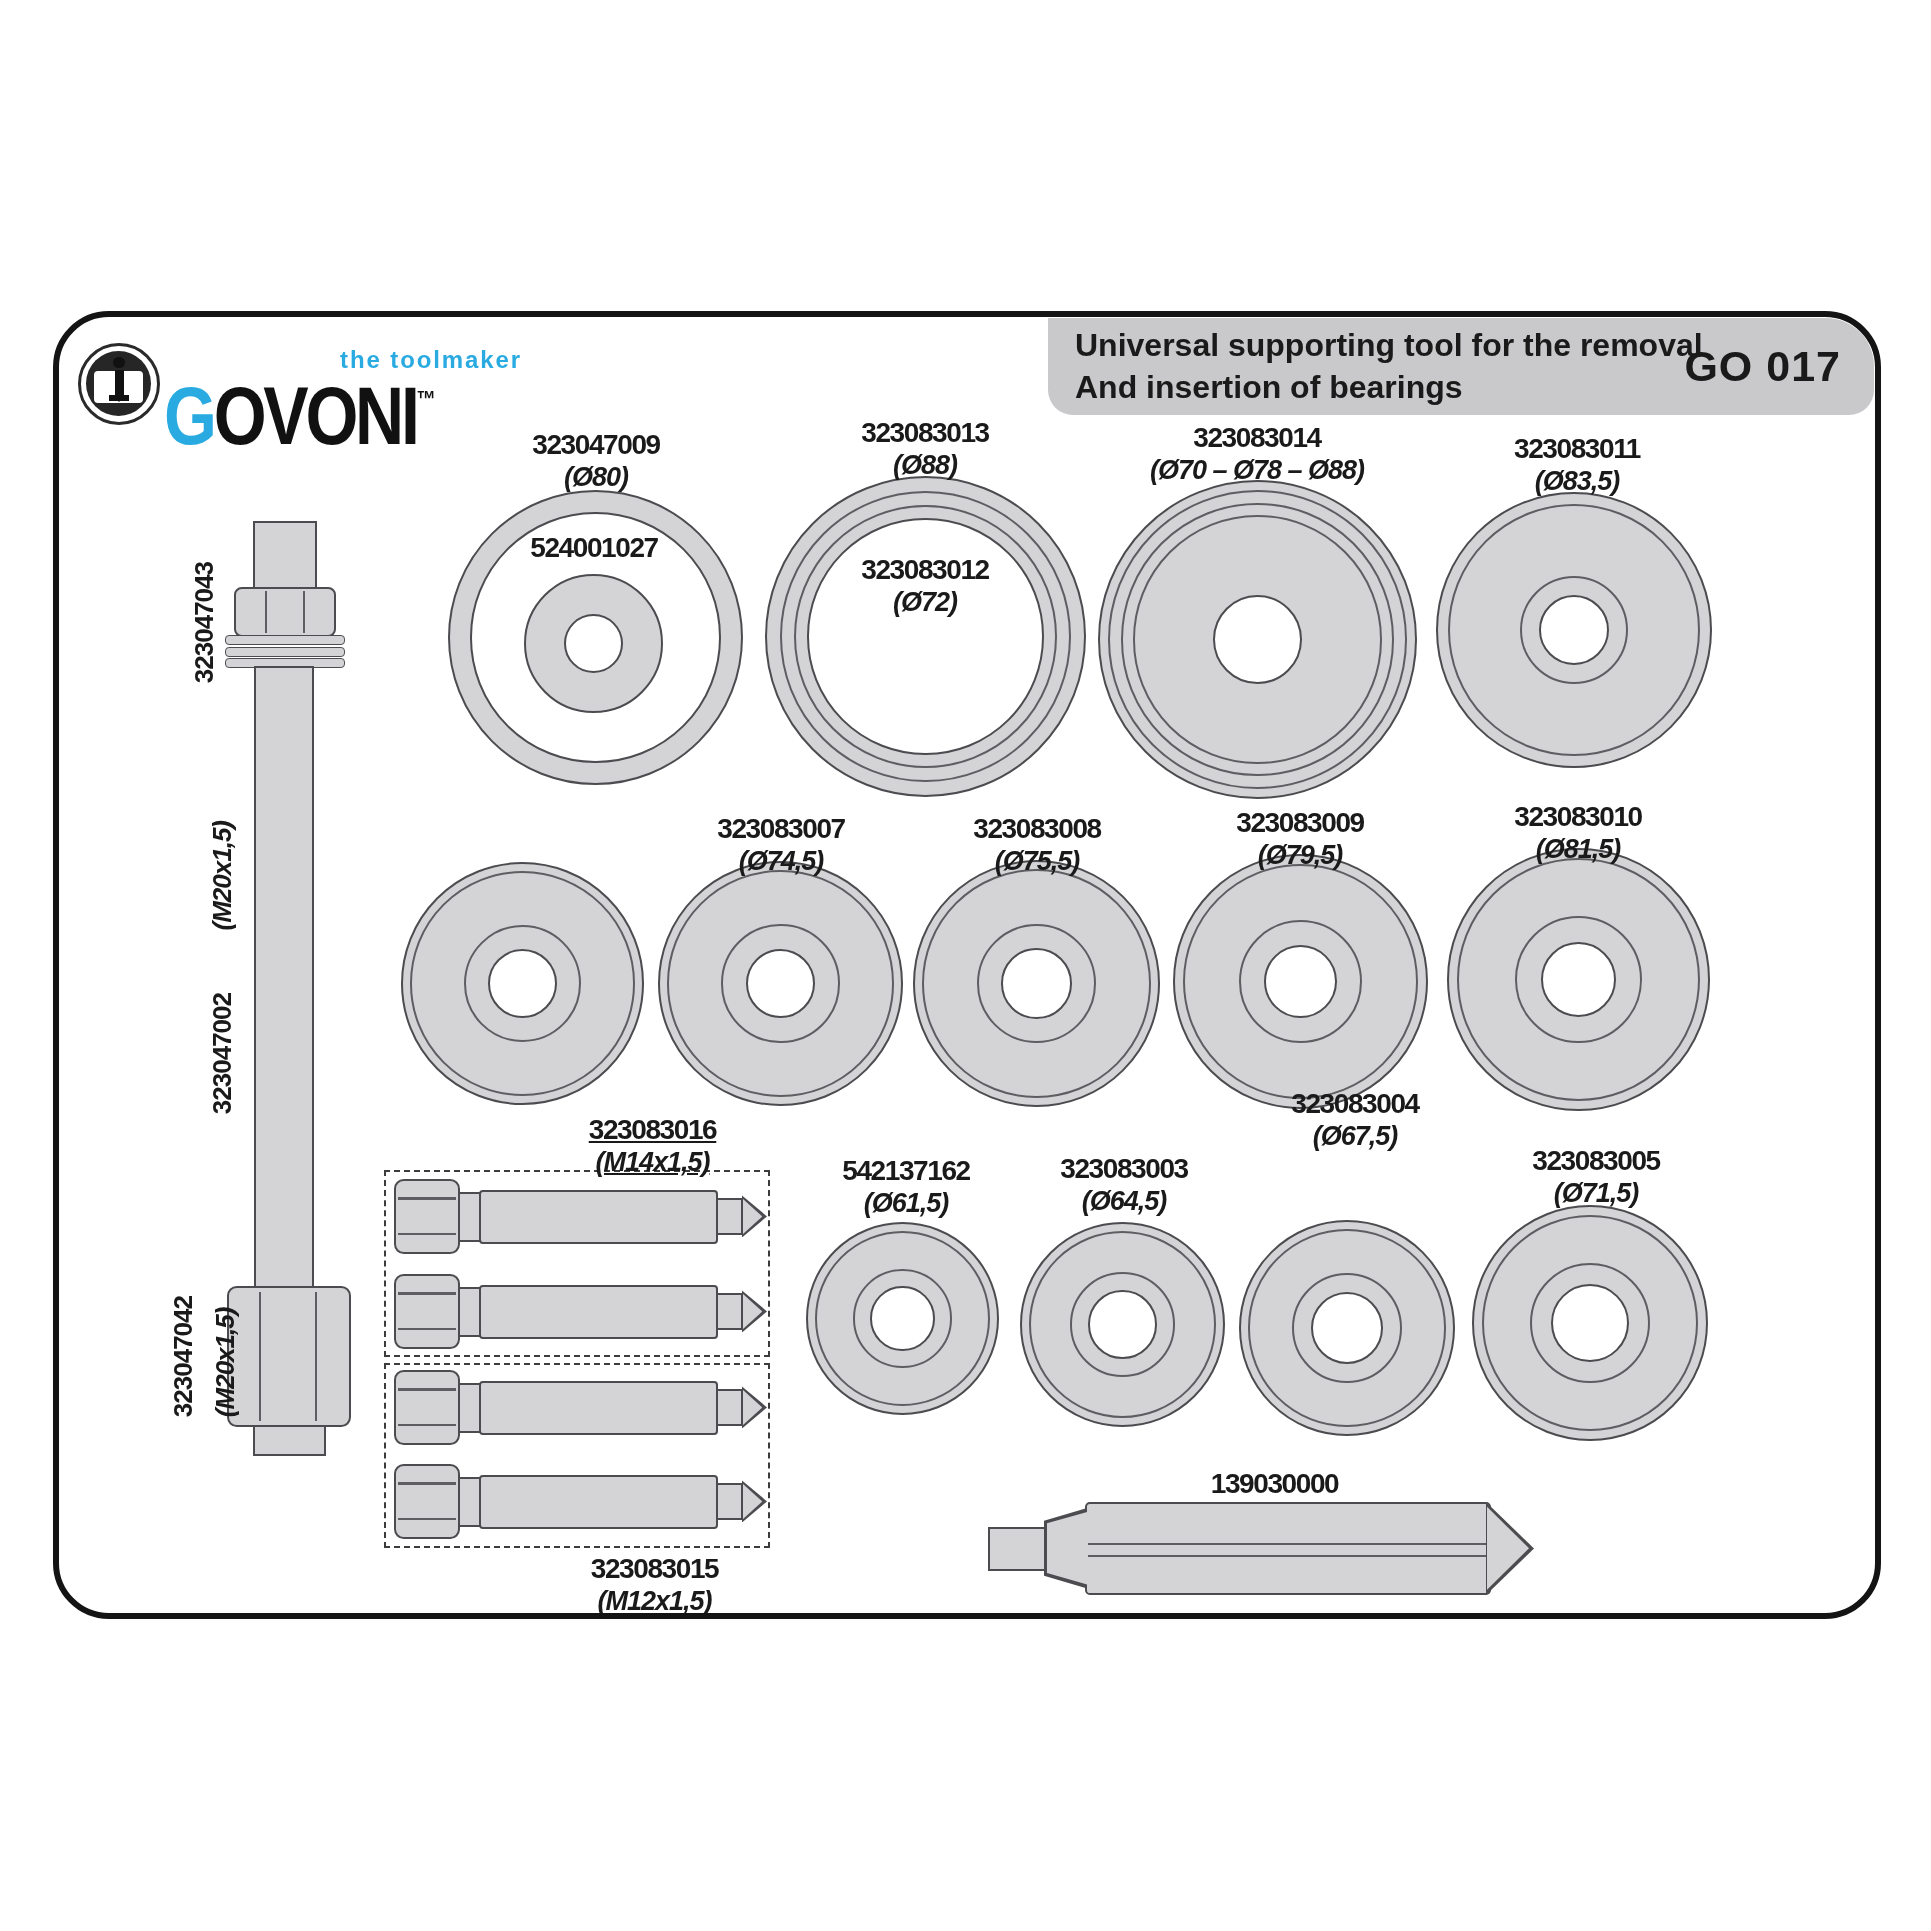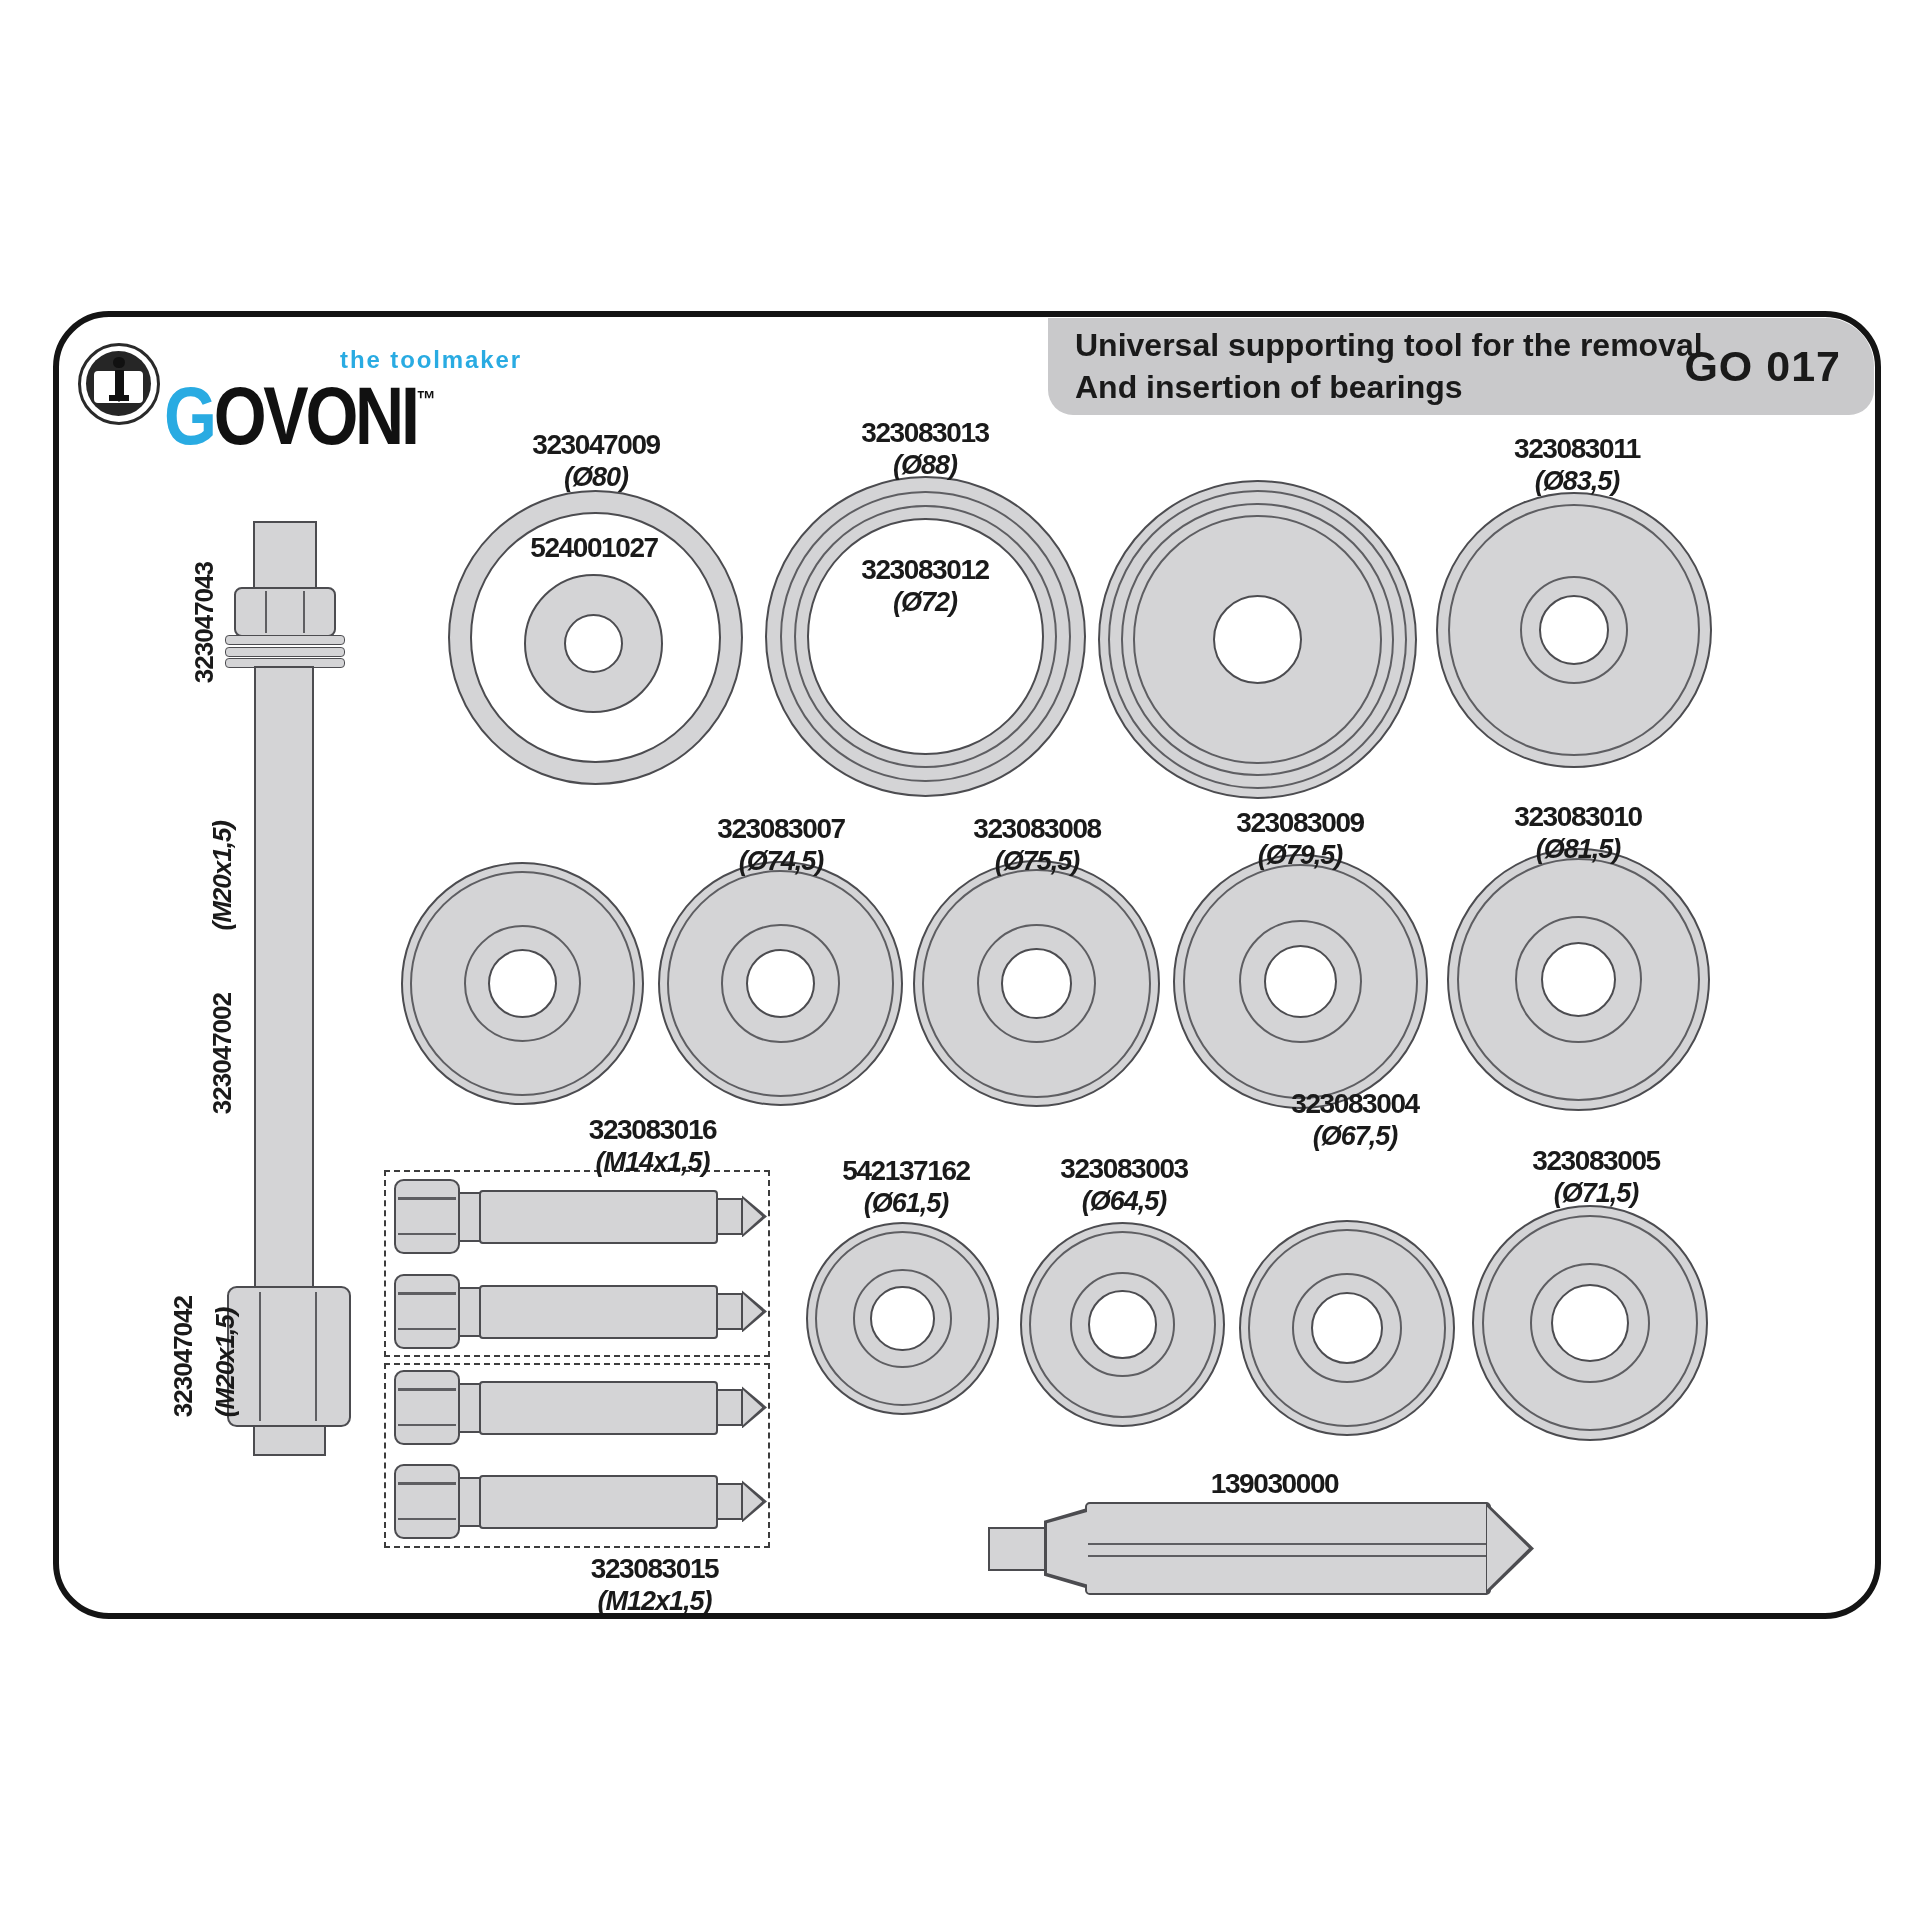--- a/index.html
+++ b/index.html
@@ -132,20 +132,24 @@
   <div class="disc" style="left:765px;top:476px;width:321px;height:321px;">
     <div class="c" style="inset:4.2%;"></div>
     <div class="c" style="inset:8.4%;"></div>
     <div class="c hole" style="inset:12.7%;"></div>
   </div>
   <div class="lbl" style="left:780px;top:554px;width:290px;">
     <div class="pnum">323083012</div>
     <div class="pspec">(Ø72)</div>
   </div>
 
+  <div class="lbl" style="left:1083px;top:422px;width:348px;">
+    <div class="pnum">323083014</div>
+    <div class="pspec">(Ø70 – Ø78 – Ø88)</div>
+  </div>
   <div class="disc" style="left:1098px;top:480px;width:319px;height:319px;">
     <div class="c" style="inset:2.4%;"></div>
     <div class="c" style="inset:6.8%;"></div>
     <div class="c" style="inset:10.6%;"></div>
     <div class="c hole" style="inset:35.8%;"></div>
   </div>
 
   <div class="lbl" style="left:1413px;top:433px;width:328px;">
     <div class="pnum">323083011</div>
     <div class="pspec">(Ø83,5)</div>
@@ -195,21 +199,21 @@
   <div class="lbl" style="left:1443px;top:801px;width:270px;">
     <div class="pnum">323083010</div>
     <div class="pspec">(Ø81,5)</div>
   </div>
   <div class="disc" style="left:1447px;top:848px;width:263px;height:263px;">
     <div class="c" style="inset:3%;"></div>
     <div class="c" style="inset:25.5%;"></div>
     <div class="c hole" style="inset:35.5%;"></div>
   </div>
 
-  <div class="lbl" style="left:498px;top:1114px;width:309px;">
+  <div class="lbl" style="left:498px;top:1114px;width:309px;text-decoration:underline;">
     <div class="pnum">323083016</div>
     <div class="pspec">(M14x1,5)</div>
   </div>
   <div class="dash" style="left:384px;top:1170px;width:386px;height:187px;"></div>
   <div class="dash" style="left:384px;top:1363px;width:386px;height:185px;"></div>
   <div class="lbl" style="left:500px;top:1553px;width:309px;">
     <div class="pnum">323083015</div>
     <div class="pspec">(M12x1,5)</div>
   </div>
 

